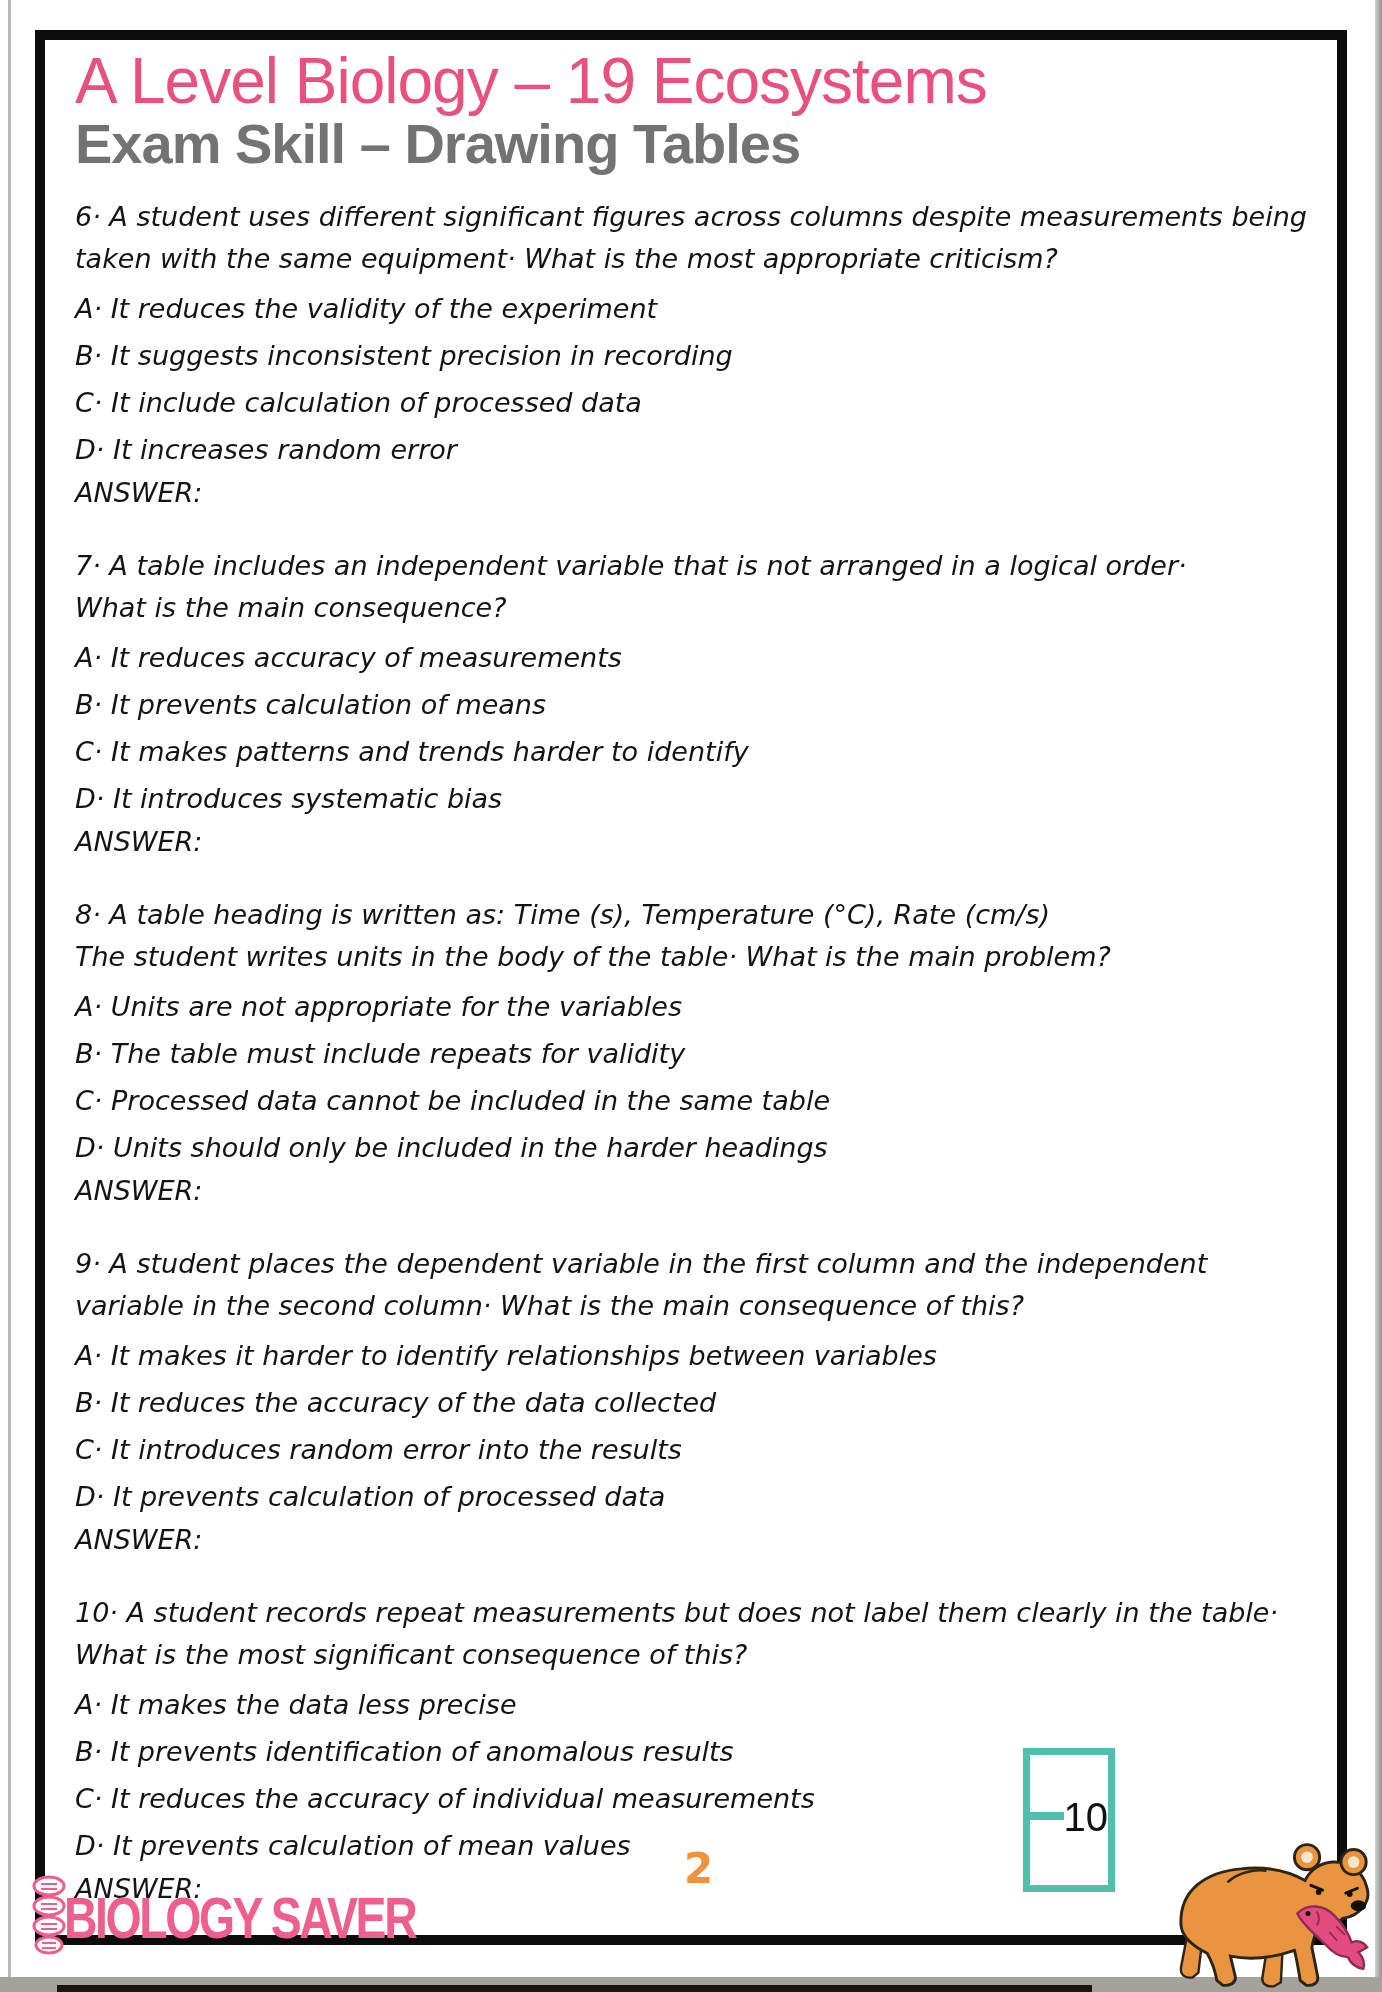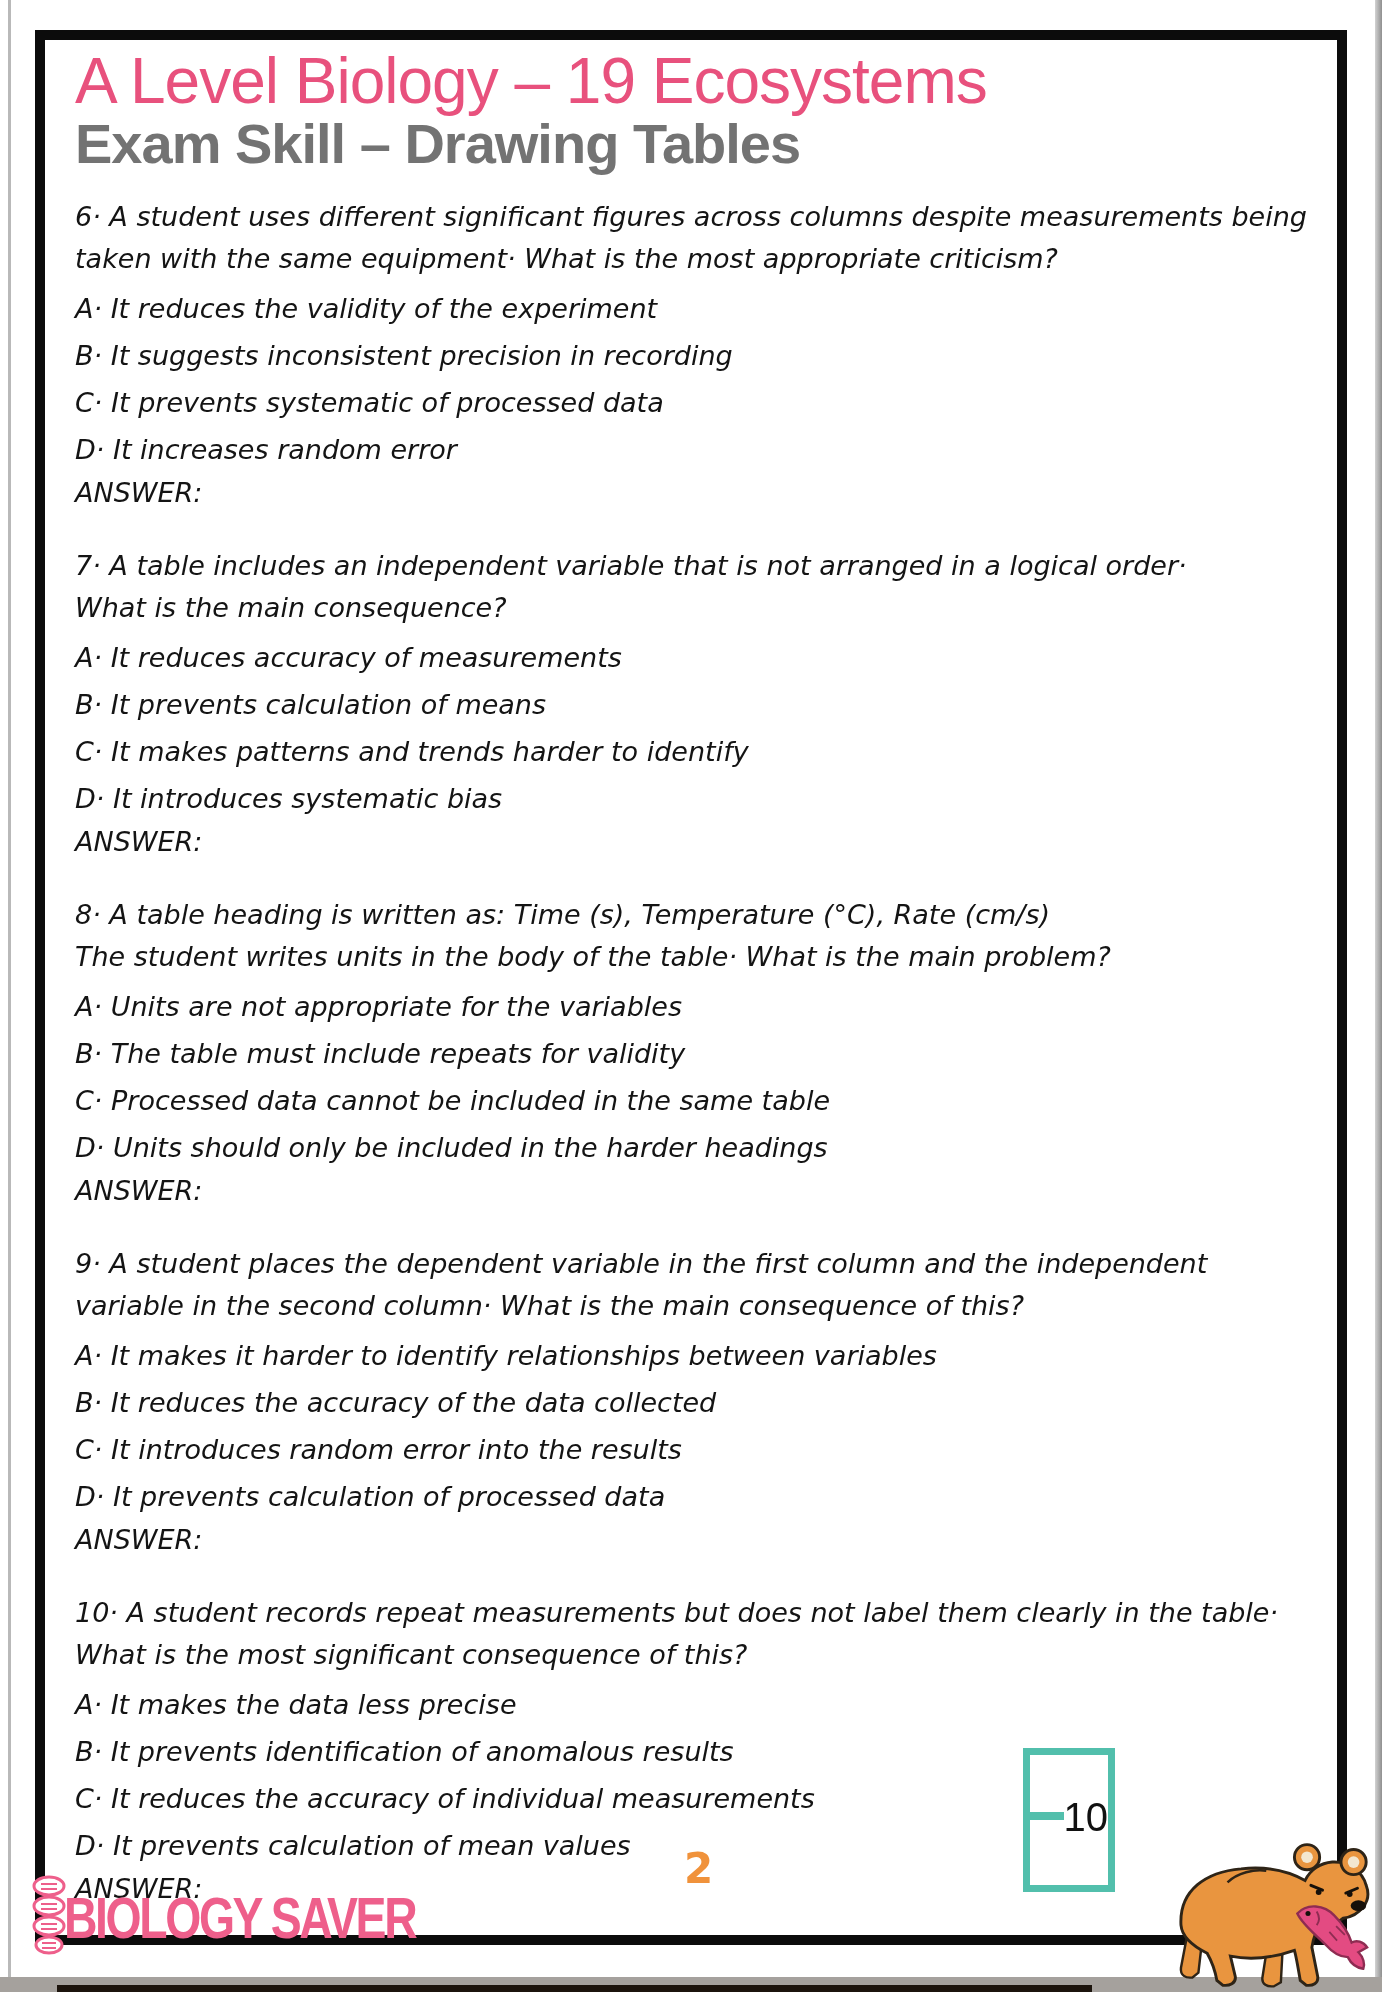--- a/index.html
+++ b/index.html
@@ -100,21 +100,21 @@
   <div class="title">A Level Biology – 19 Ecosystems</div>
   <div class="subtitle">Exam Skill – Drawing Tables</div>
   <div class="questions">
   <div class="question">
     <div class="q-lines">
           <div class="q-line">6· A student uses different significant figures across columns despite measurements being taken with the same equipment· What is the most appropriate criticism?</div>
         </div>
     <div class="q-options">
           <div class="q-option">A· It reduces the validity of the experiment</div>
           <div class="q-option">B· It suggests inconsistent precision in recording</div>
-          <div class="q-option">C· It prevents systematic of processed data</div>
+          <div class="q-option">C· It include calculation of processed data</div>
           <div class="q-option">D· It increases random error</div>
         </div>
     <div class="q-answer">ANSWER:</div>
   </div>
 
   <div class="question">
     <div class="q-lines">
           <div class="q-line">7· A table includes an independent variable that is not arranged in a logical order·</div>
           <div class="q-line">What is the main consequence?</div>
         </div>

